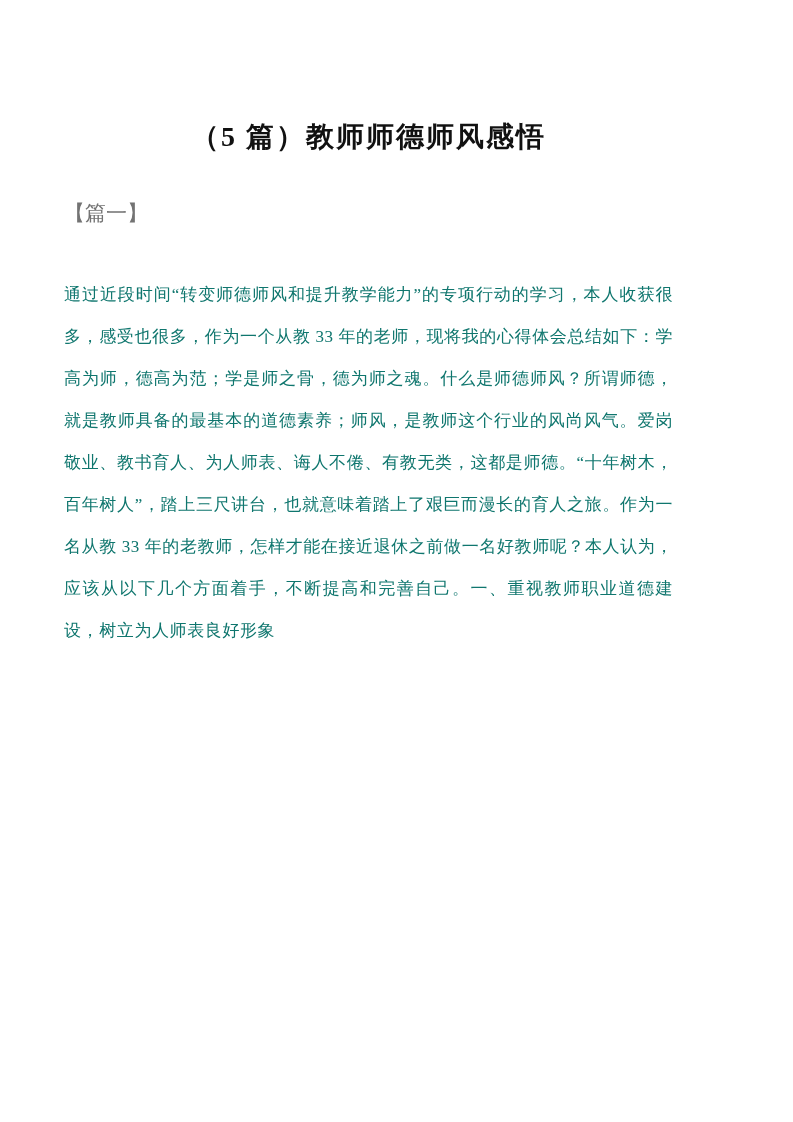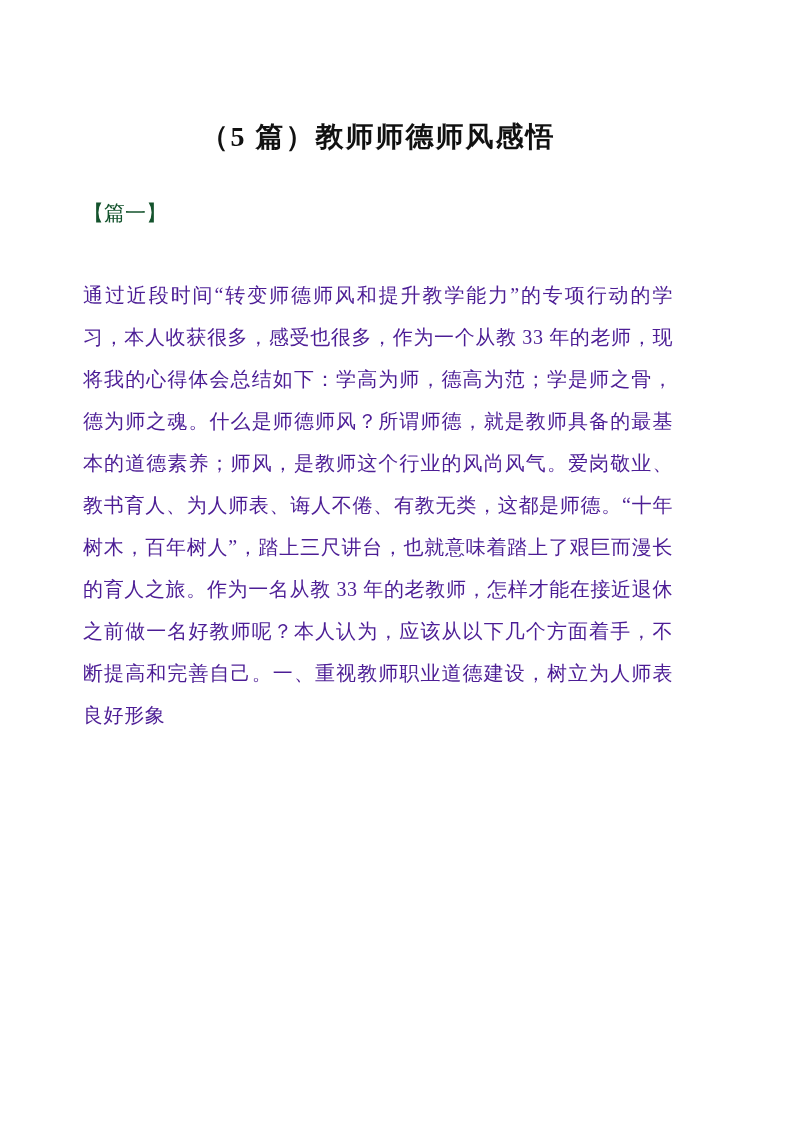--- a/index.html
+++ b/index.html
@@ -11,47 +11,47 @@
     height: 1122px;
     background: #ffffff;
     color: #1c1c1c;
     font-family: "Liberation Serif", "DejaVu Serif", serif;
     overflow: hidden;
   }
   .page {
     box-sizing: border-box;
     width: 793px;
     height: 1122px;
-    padding: 118px 120px 0 83px;
+    padding: 118px 120px 0 64px;
     background: #ffffff;
   }
   .doc-title {
     margin: 0;
     font-size: 28px;
     line-height: 38px;
     font-weight: bold;
     text-align: center;
     letter-spacing: 2px;
     color: #111111;
   }
   .section-label {
     margin: 42px 0 0 0;
     font-size: 21px;
     line-height: 30px;
     font-weight: normal;
-    color: #14532d;
+    color: #737373;
   }
   .body-para {
     margin: 0;
-    font-size: 20px;
+    font-size: 17px;
     line-height: 42px;
     letter-spacing: 0.6px;
     text-align: justify;
     text-align-last: left;
-    color: #4c1d95;
+    color: #0f766e;
   }
   .para-1 { margin-top: 46px; }
   .para-2 { margin-top: 50px; }
 </style>
 </head>
 <body>
 
 <div class="page">
   <h1 class="doc-title">（5 篇）教师师德师风感悟</h1>
 

